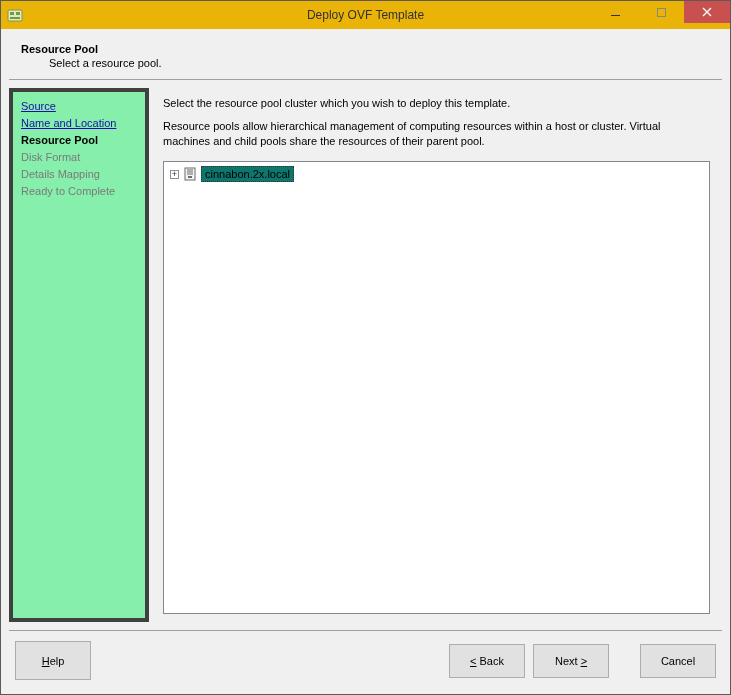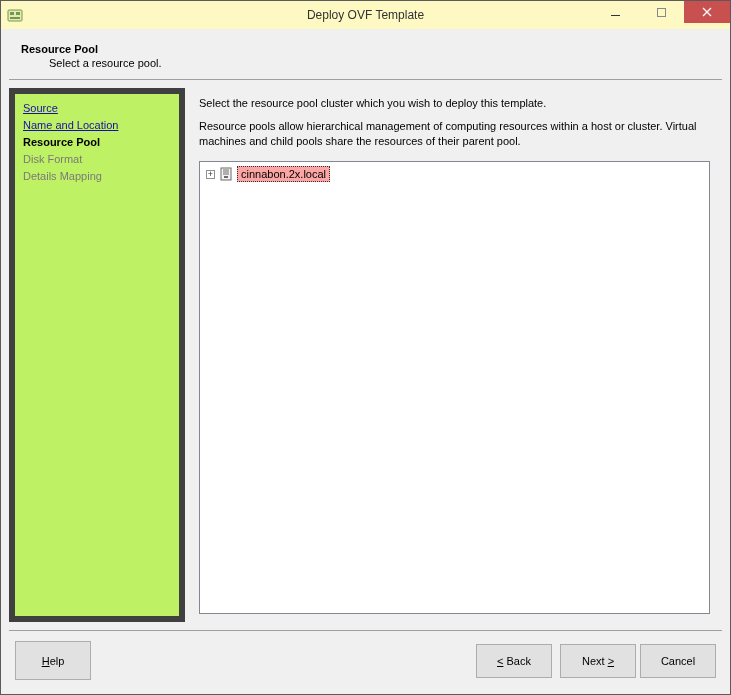--- a/index.html
+++ b/index.html
@@ -14,21 +14,21 @@
     width: 731px;
     height: 695px;
     background: #f0f0f0;
     border: 1px solid #5a5a5a;
     display: flex;
     flex-direction: column;
     position: relative;
   }
   .titlebar {
     height: 28px;
-    background: #fef9c3;
+    background: #eab308;
     display: flex;
     align-items: center;
     padding-left: 6px;
     position: relative;
   }
   .titlebar-icon {
     width: 16px;
     height: 16px;
     margin-right: 6px;
     display: inline-block;
@@ -90,23 +90,23 @@
     background: #a0a0a0;
     margin: 0 8px;
   }
   .body {
     flex: 1;
     display: flex;
     padding: 8px;
     gap: 0;
   }
   .sidebar {
-    width: 176px;
-    background: #bef264;
-    border: 6px solid #404040;
+    width: 140px;
+    background: #86efac;
+    border: 4px solid #404040;
     padding: 6px 8px;
   }
   .sidebar a, .sidebar .step {
     display: block;
     font-size: 11px;
     line-height: 17px;
     text-decoration: none;
   }
   .sidebar a.link {
     color: #1a0dab;
@@ -156,21 +156,21 @@
     color:#333;
     background:#fff;
   }
   .host-icon {
     width:14px; height:14px;
     display:inline-flex;
     align-items:center; justify-content:center;
   }
   .host-icon svg { width:12px; height:14px; }
   .tree-label {
-    background:#fca5a5;
+    background:#0f766e;
     border:1px dotted #333;
     padding: 0 3px;
     line-height:14px;
   }
   .footer {
     padding: 10px 14px 14px 14px;
     display: flex;
     align-items: center;
   }
   .footer .spacer { flex:1; }
@@ -228,20 +228,21 @@
   <div class="divider"></div>
 
   <div class="body">
 
     <div class="sidebar">
       <a class="link" href="#">Source</a>
       <a class="link" href="#">Name and Location</a>
       <span class="step current">Resource Pool</span>
       <span class="step disabled">Disk Format</span>
       <span class="step disabled">Details Mapping</span>
+      <span class="step disabled">Ready to Complete</span>
     </div>
 
     <div class="main">
       <div class="main-desc1">Select the resource pool cluster which you wish to deploy this template.</div>
       <div class="main-desc2">Resource pools allow hierarchical management of computing resources within a host or cluster. Virtual machines and child pools share the resources of their parent pool.</div>
 
       <div class="tree-box">
         <div class="tree-row">
           <span class="expander">+</span>
           <span class="host-icon">
@@ -260,16 +261,16 @@
 
   </div>
 
   <div class="divider"></div>
 
   <div class="footer">
     <button class="help"><span class="underline">H</span>elp</button>
     <div class="spacer"></div>
     <button class="wiz"><span class="underline">&lt;</span> <span>Back</span></button>
     <button class="wiz"><span>Next</span> <span class="underline">&gt;</span></button>
-    <button class="wiz" style="margin-left:4px">Cancel</button>
+    <button class="wiz" style="margin-left:31px">Cancel</button>
   </div>
 
 </div>
 
 </body></html>

